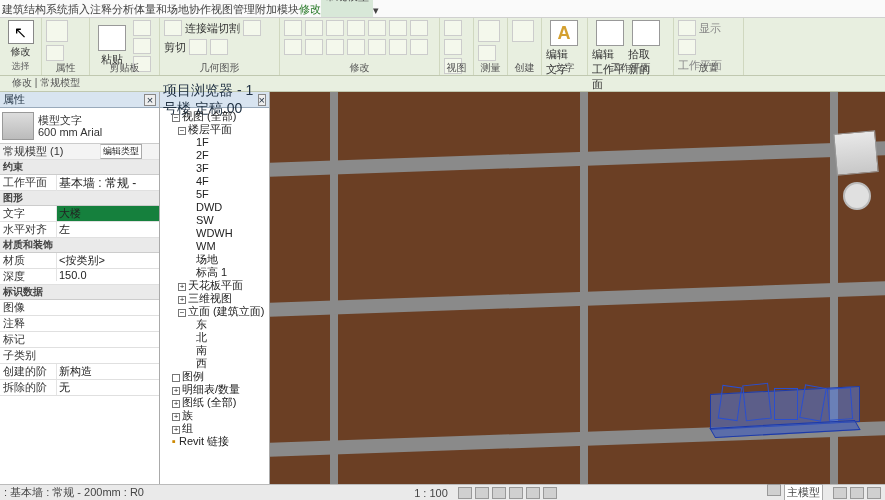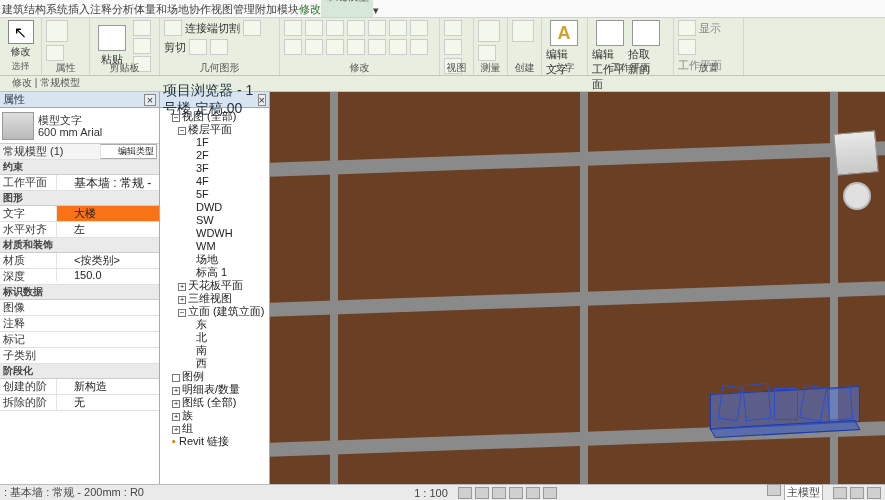--- a/index.html
+++ b/index.html
@@ -22,22 +22,22 @@
 .workspace{flex:1;display:flex;min-height:0}
 .prop-panel{width:160px;background:#f4f4f4;border-right:1px solid #aaa;display:flex;flex-direction:column}
 .panel-title{height:16px;background:#d8e4f0;border-bottom:1px solid #9ab;display:flex;align-items:center;justify-content:space-between;padding:0 3px;font-size:10px;color:#234}
 .panel-title .x{width:12px;height:12px;border:1px solid #888;text-align:center;line-height:10px;background:#eee}
 .prop-head{height:36px;background:#fff;display:flex;align-items:center;padding:2px;gap:4px;border-bottom:1px solid #ccc}
 .prop-head .thumb{width:32px;height:28px;background:linear-gradient(#ddd,#bbb);border:1px solid #999}
 .prop-head .tinfo{font-size:10px;color:#333;line-height:12px}
 .prop-row{height:16px;display:flex;align-items:flex-start;border-bottom:1px solid #e0e0e0;background:#fff}
 .prop-row.sel{background:#f4f4f4}
 .prop-row .k{width:56px;padding-left:3px;color:#333}
-.prop-row .v{flex:1;padding-left:17px;color:#222;border-left:1px solid #e4e4e4}
-.prop-row.hilite .v{background:#f97316}
+.prop-row .v{flex:1;padding-left:2px;color:#222;border-left:1px solid #e4e4e4}
+.prop-row.hilite .v{background:#15803d}
 .prop-group{height:15px;background:#eaeaea;border-bottom:1px solid #ccc;padding:0 3px;font-size:10px;color:#444;font-weight:bold}
 .prop-panel .spacer{flex:1;background:#fff}
 .prop-foot{height:16px;background:#dce8f4;border-top:1px solid #aac;display:flex;justify-content:space-between;padding:0 4px;font-size:10px;color:#456}
 .browser{width:110px;background:#fff;border-right:1px solid #aaa;display:flex;flex-direction:column;font-size:10px}
 .browser .panel-title{background:#d8e4f0}
 .tree{flex:1;overflow:hidden;padding:2px}
 .tree .node{padding:0 0 0 10px;line-height:13px;color:#222;white-space:nowrap}
 .tree .node.d1{padding-left:16px}
 .tree .node.d3{padding-left:34px}
 .tree .node .sq{display:inline-block;width:8px;height:8px;border:1px solid #777;text-align:center;line-height:6px;font-size:8px;margin-right:2px;background:#fff}
@@ -234,21 +234,20 @@
         <span class="v"></span>
       </div>
     <div class="prop-row">
         <span class="k">标记</span>
         <span class="v"></span>
       </div>
     <div class="prop-row">
         <span class="k">子类别</span>
         <span class="v"></span>
       </div>
-    <div class="prop-group">阶段化</div>
     <div class="prop-row">
         <span class="k">创建的阶段</span>
         <span class="v">新构造</span>
       </div>
     <div class="prop-row">
         <span class="k">拆除的阶段</span>
         <span class="v">无</span>
       </div>
     <div class="spacer"></div>
   </div>

